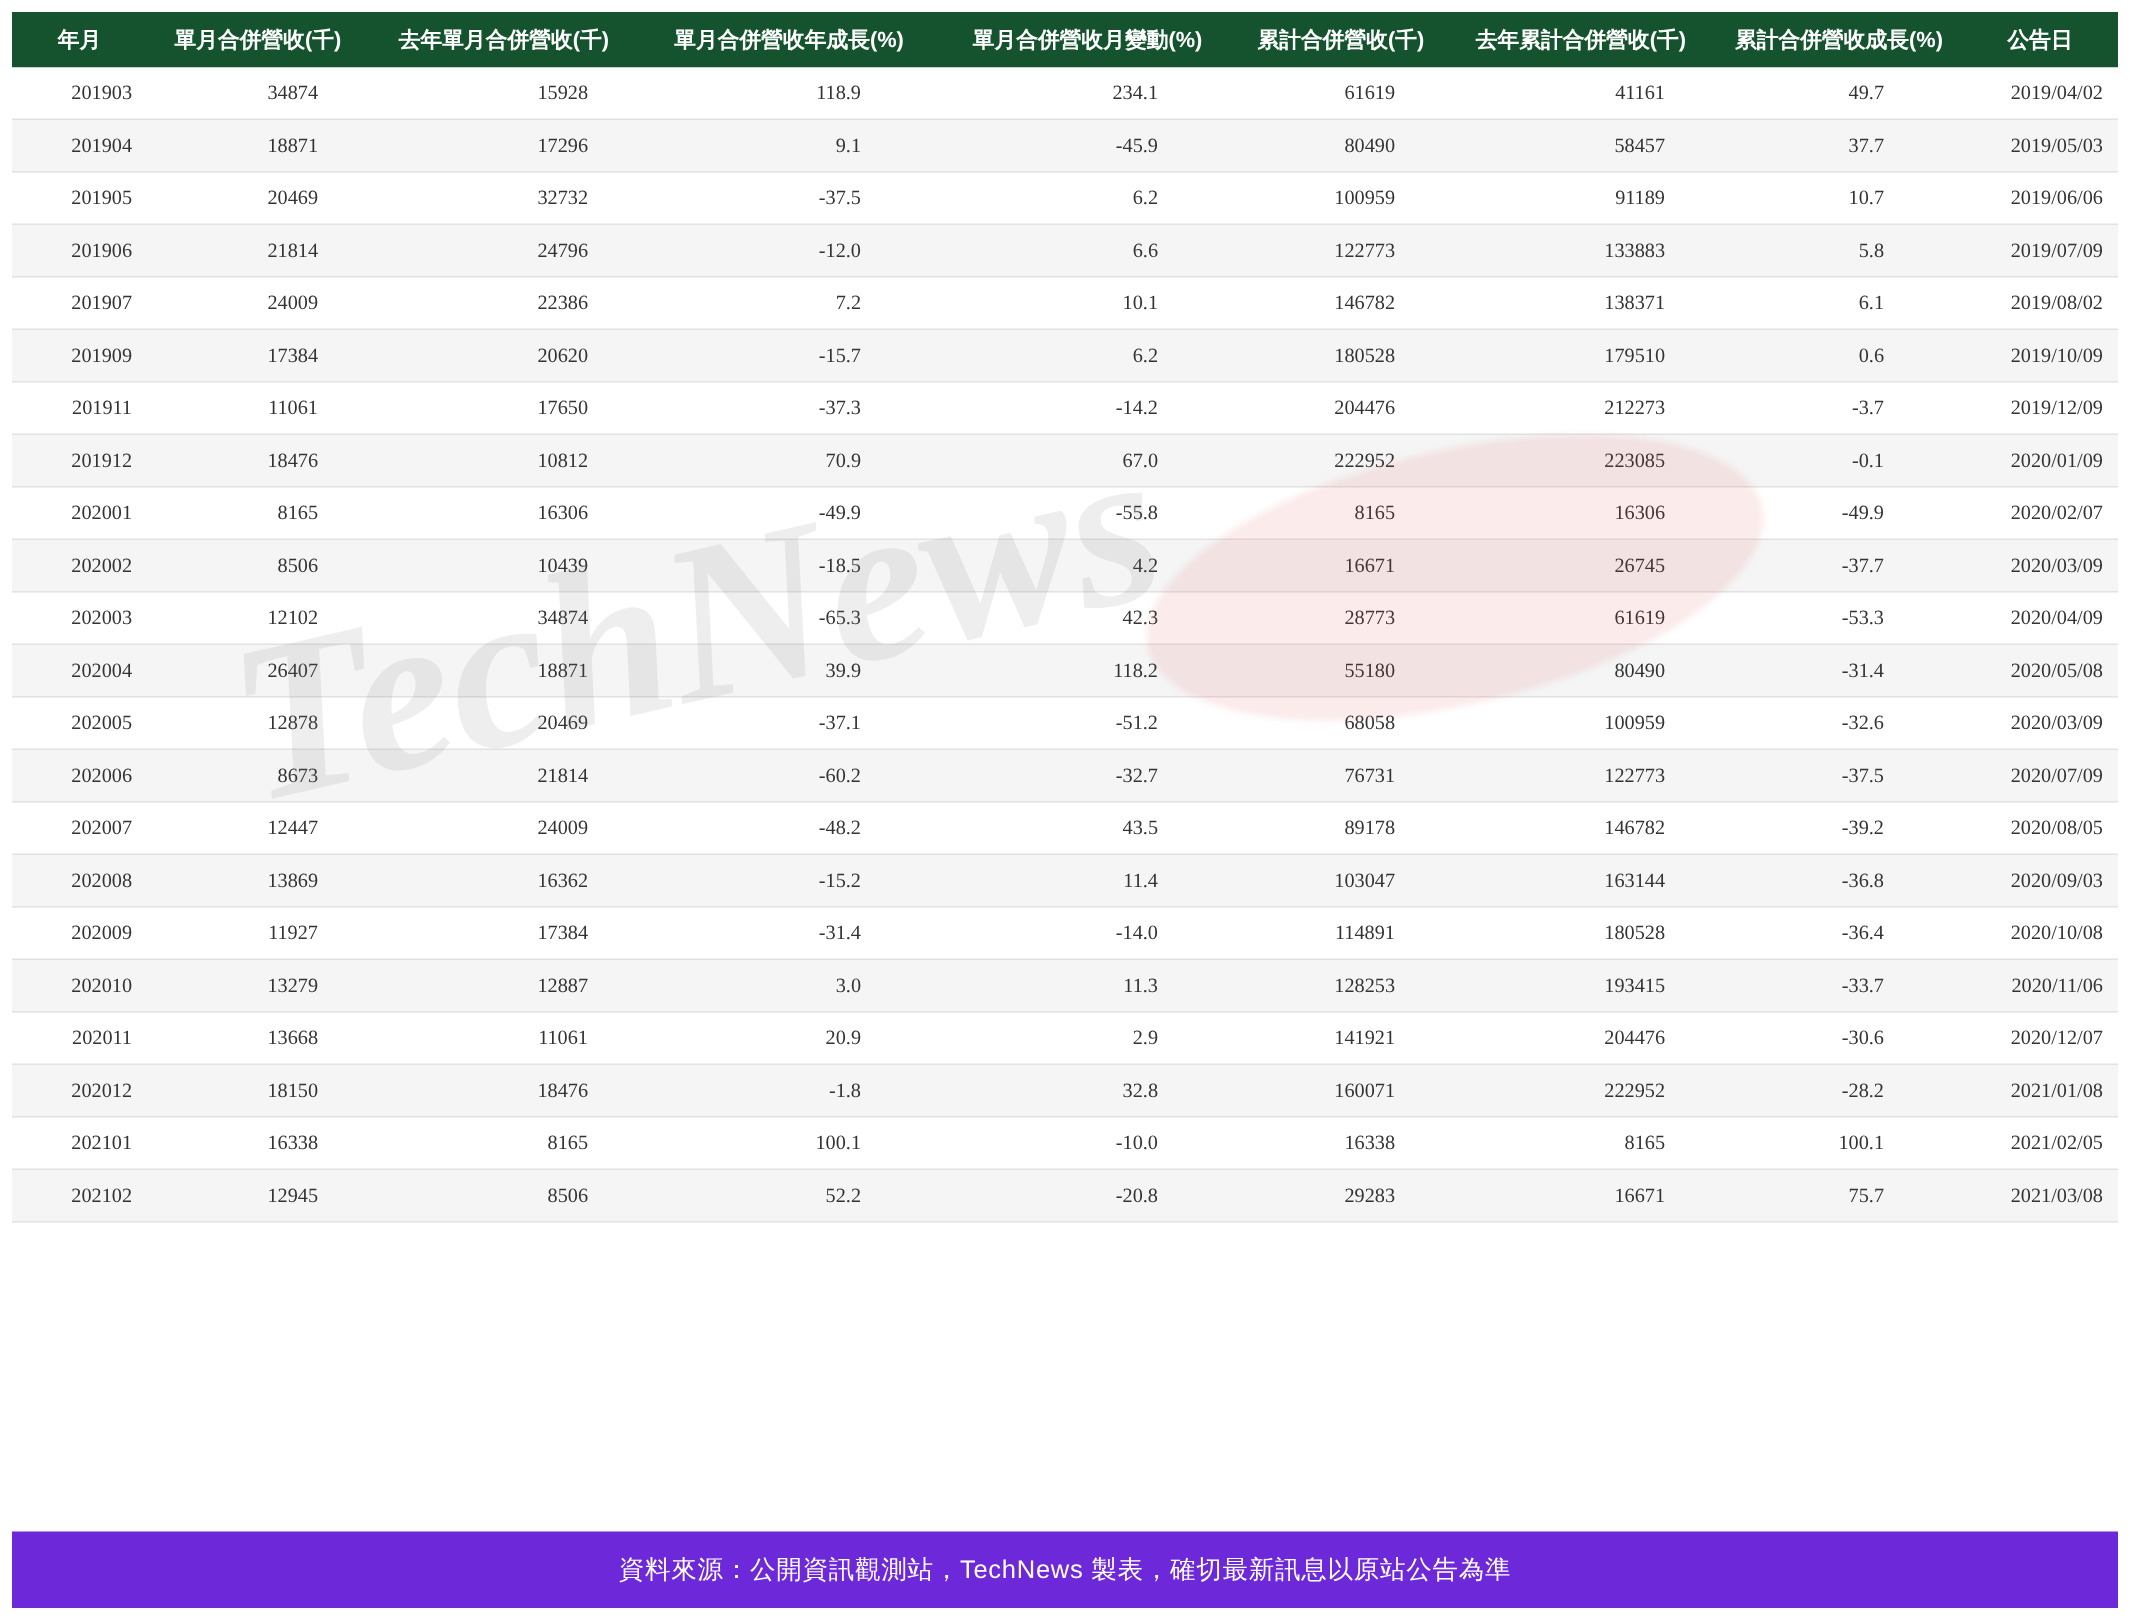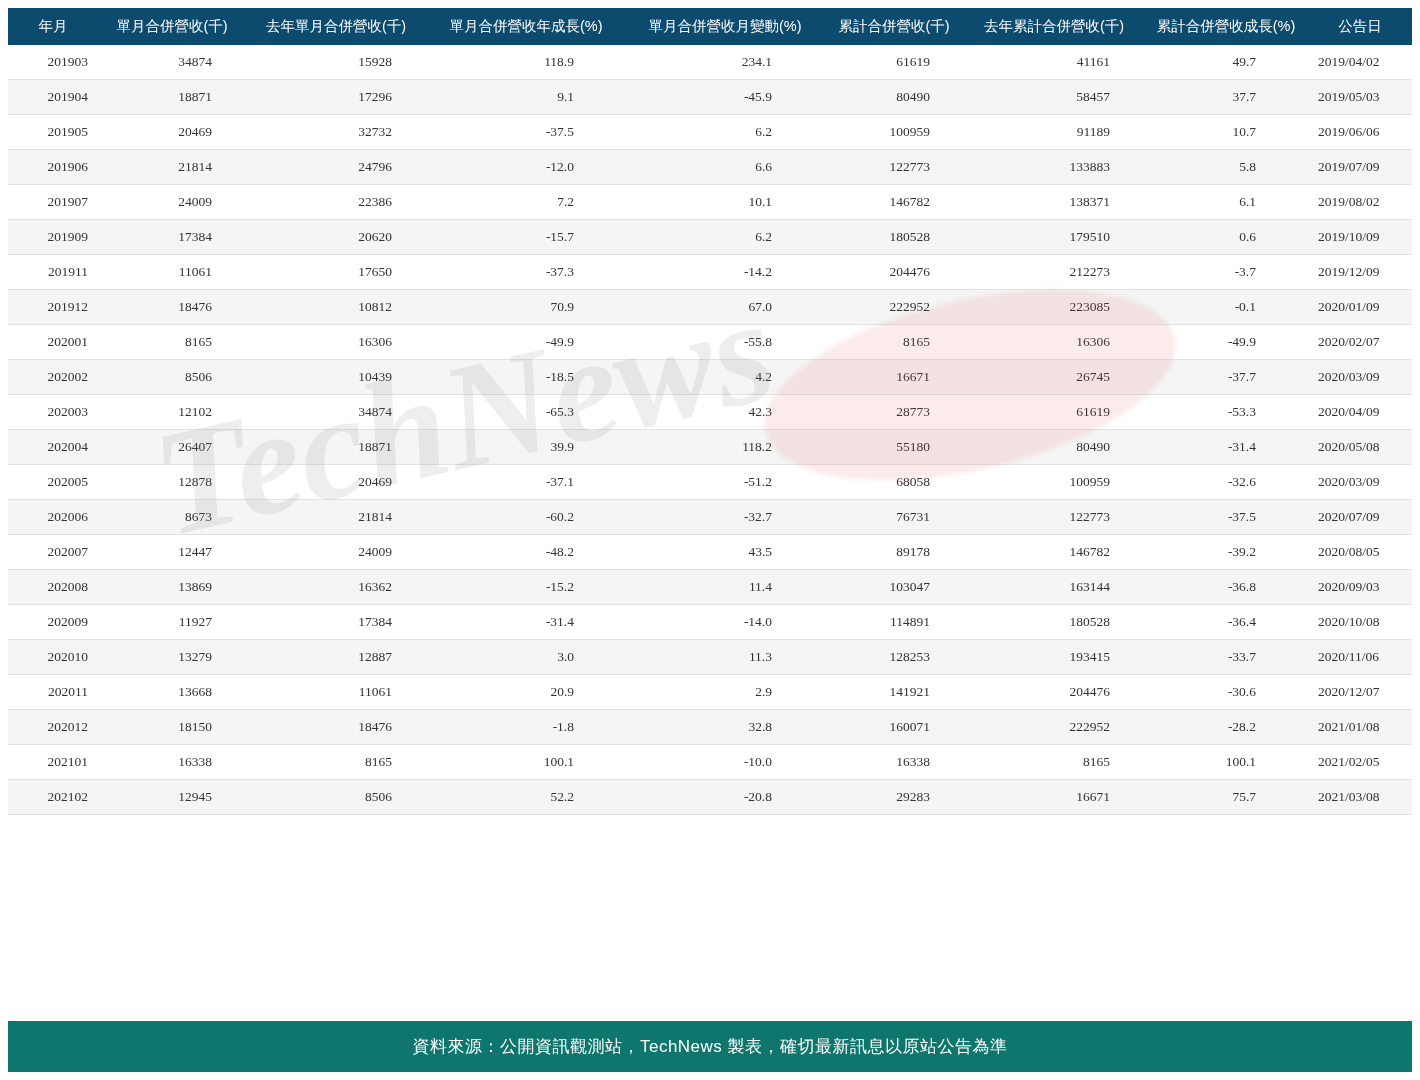--- a/index.html
+++ b/index.html
@@ -55,61 +55,61 @@
     transform: rotate(-13deg);
   }
   table {
     border-collapse: collapse;
     width: 1404px;
     table-layout: fixed;
     position: relative;
     z-index: 1;
   }
   thead th {
-    background: #0c4a6e;
+    background: #14532d;
     color: #ffffff;
     font-size: 14.5px;
-    font-weight: normal;
+    font-weight: bold;
     text-align: center;
     padding: 9px 4px;
     border: none;
     white-space: nowrap;
   }
   tbody td {
     font-size: 13.5px;
     color: #333333;
     text-align: center;
     padding: 9px 10px;
     border-bottom: 1px solid #e2e2e2;
     white-space: nowrap;
     font-family: "Liberation Serif", serif;
   }
   tbody tr:nth-child(odd) { background: #ffffff; }
   tbody tr:nth-child(even) { background: #f5f5f5; }
   tbody td.c0 { text-align: right; }
   tbody td.num { text-align: right; padding-right: 34px; }
   tbody td.pct { text-align: right; padding-right: 52px; }
-  tbody td.last { text-align: left; }
+  tbody td.last { text-align: right; }
 
   col.w0 { width: 90px; }
   col.w1 { width: 148px; }
   col.w2 { width: 180px; }
   col.w3 { width: 200px; }
   col.w4 { width: 198px; }
   col.w5 { width: 140px; }
   col.w6 { width: 180px; }
   col.w7 { width: 164px; }
   col.w8 { width: 104px; }
 
   .footer {
     position: absolute;
     left: 8px;
     bottom: 8px;
     width: 1404px;
-    background: #0f766e;
+    background: #6d28d9;
     color: #ffffff;
     text-align: center;
     font-size: 17px;
     padding: 14px 0;
     box-sizing: border-box;
     z-index: 2;
     letter-spacing: 0.5px;
   }
 </style>
 </head>

